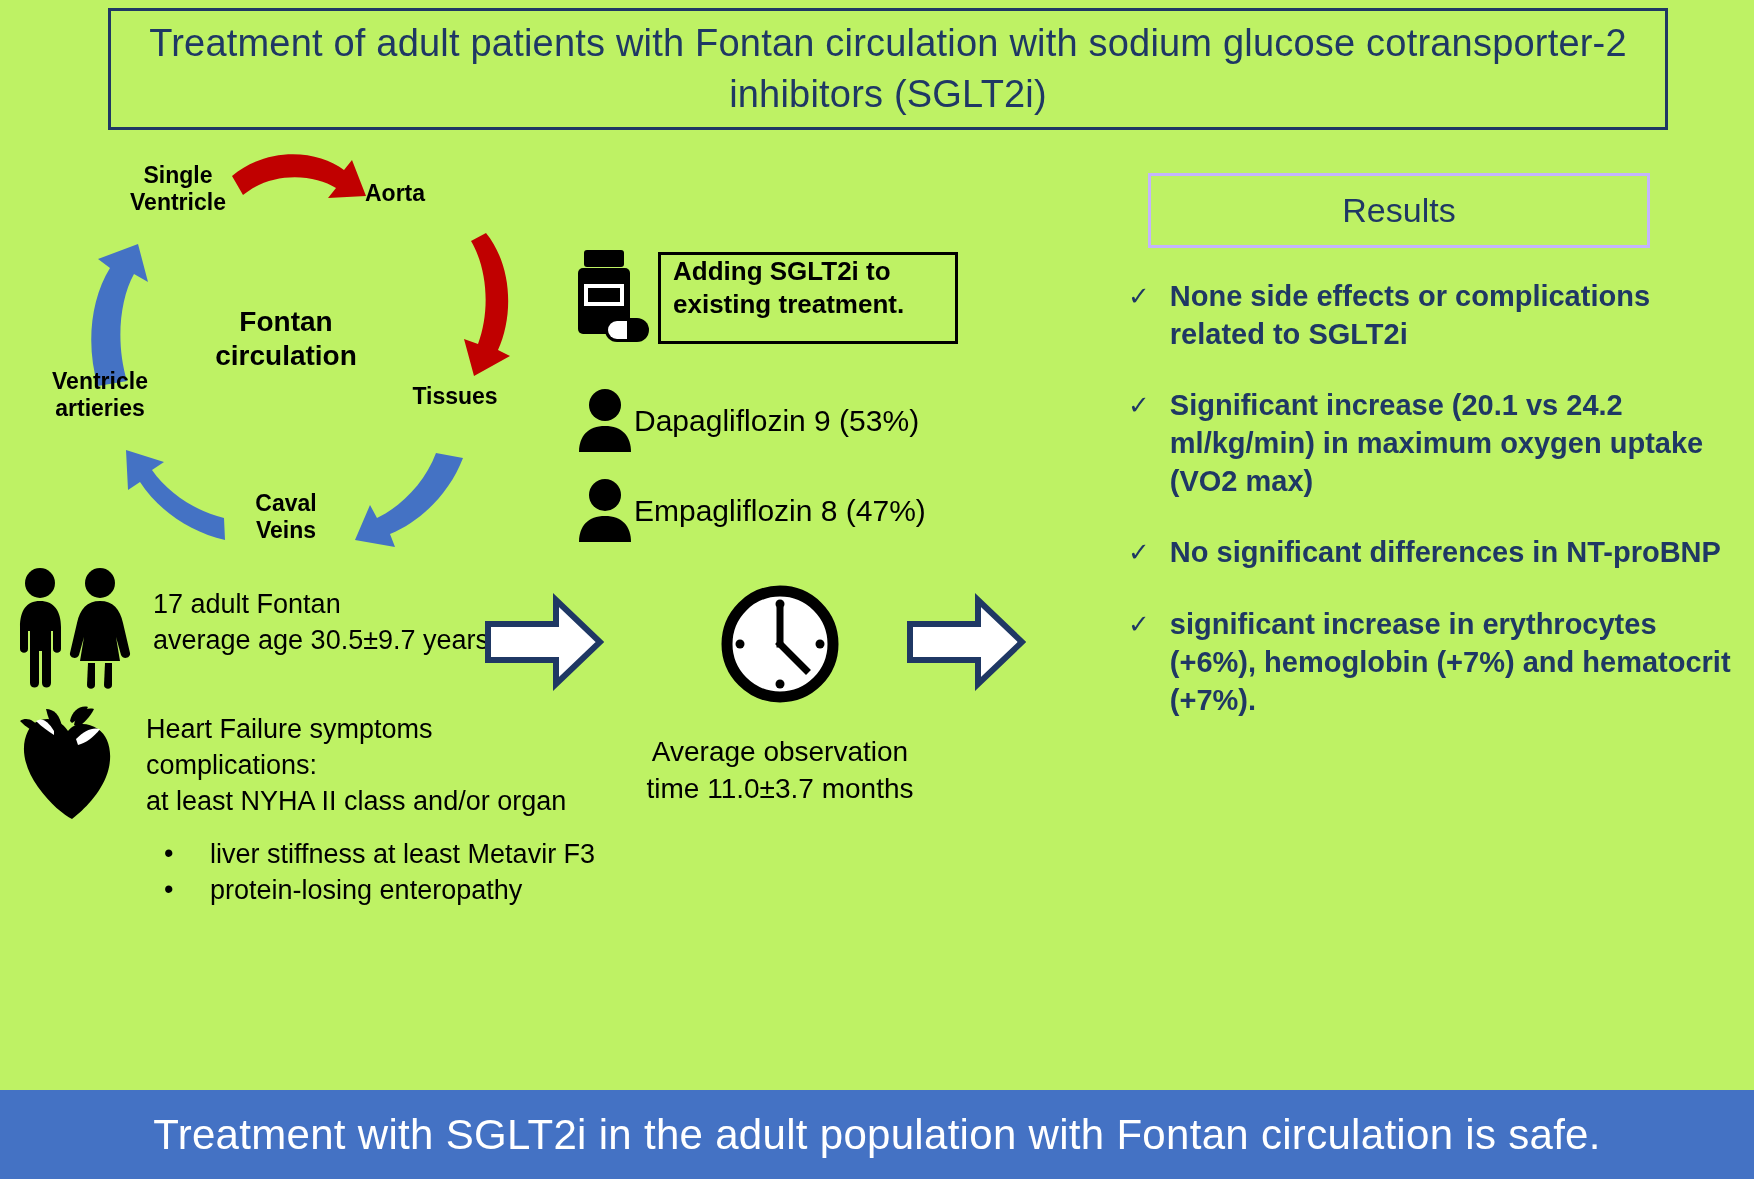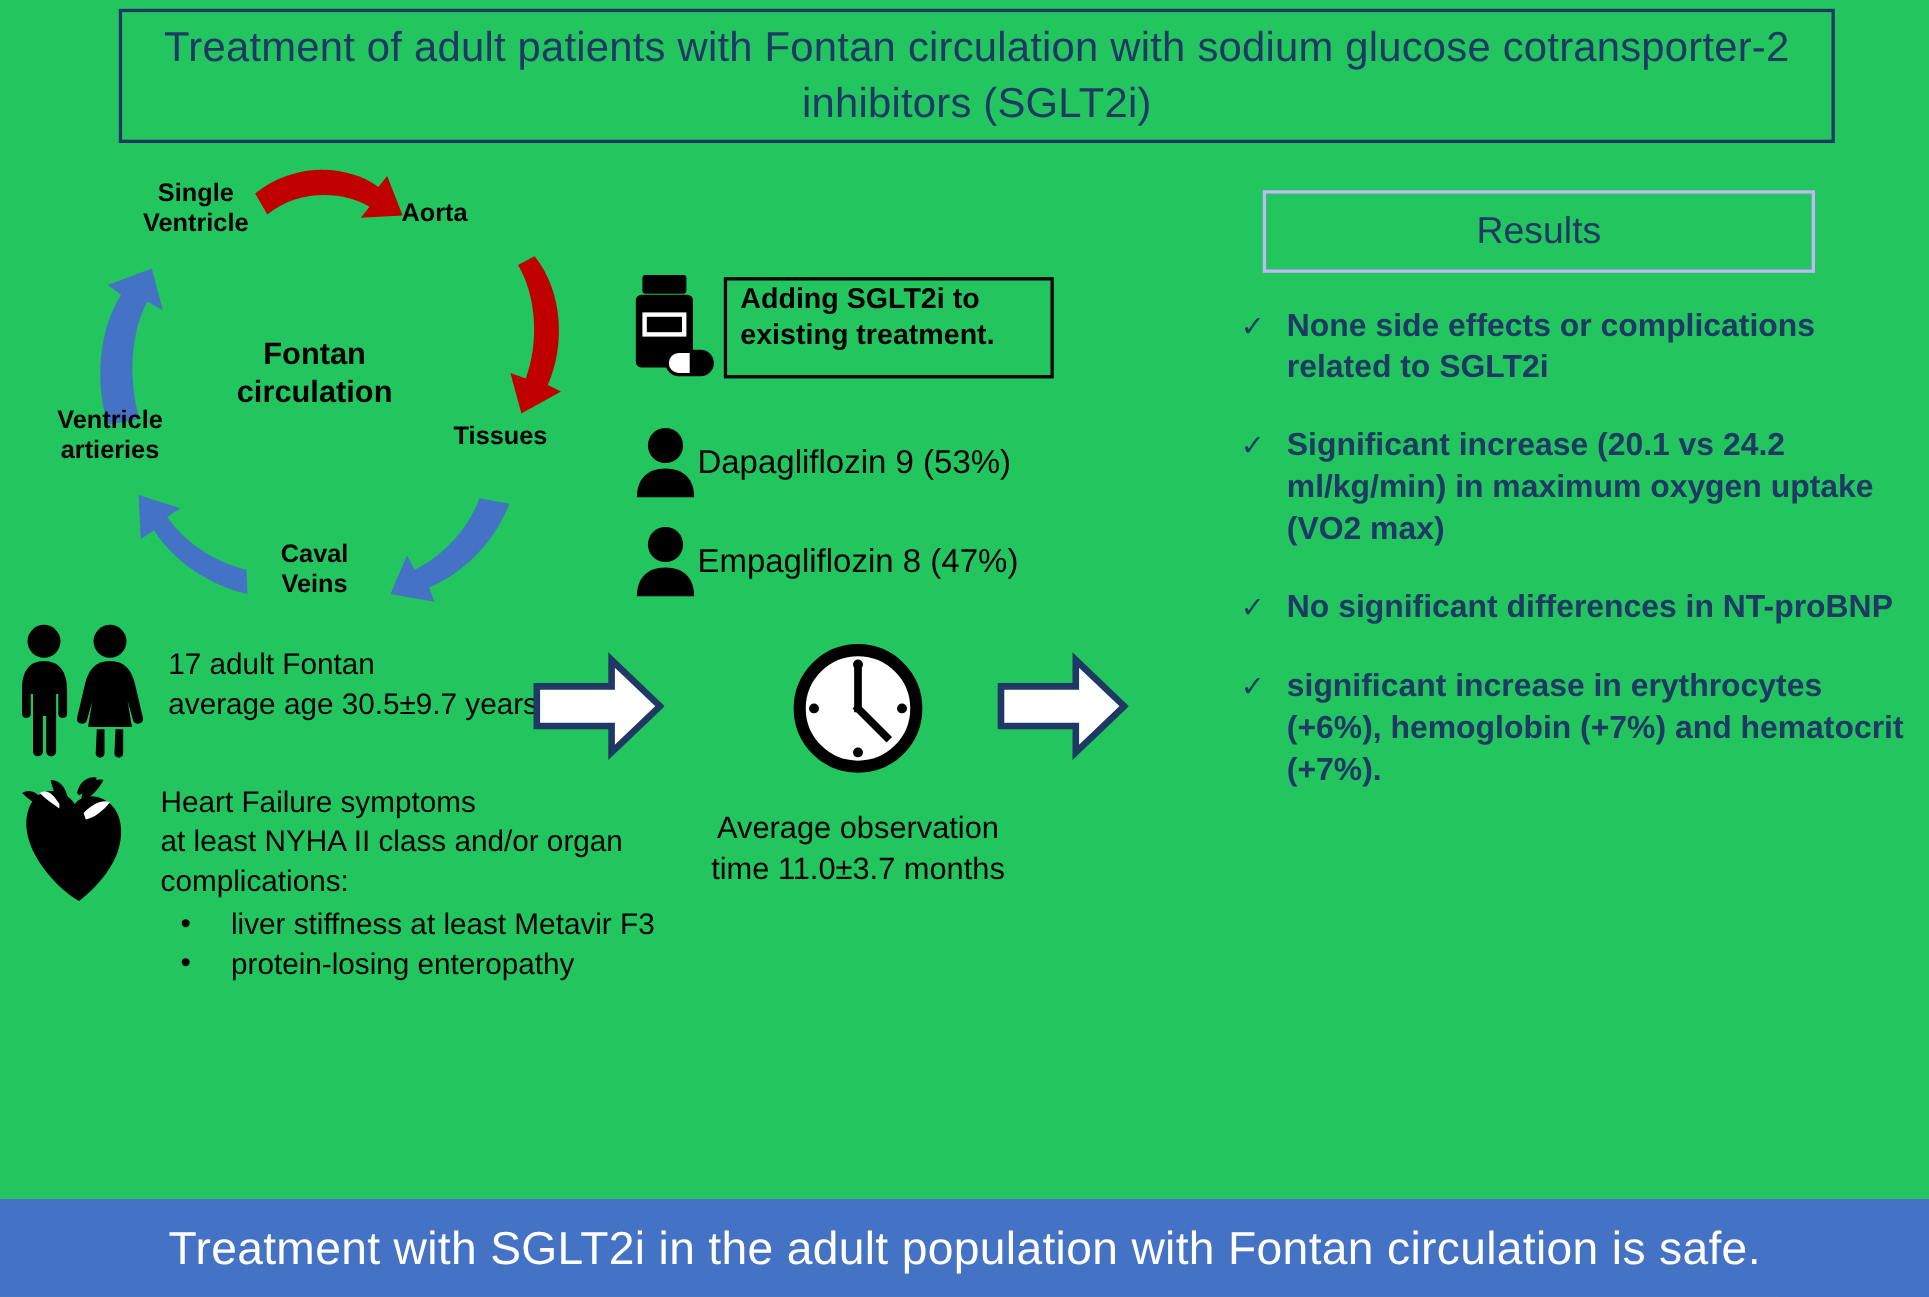--- a/index.html
+++ b/index.html
@@ -2,21 +2,21 @@
 <html><head>
 <meta charset="utf-8">
 <style>
   * { box-sizing: border-box; margin: 0; padding: 0; }
   html, body {
     width: 1754px; height: 1179px;
     background: #ffffff;
     font-family: "Liberation Sans", sans-serif;
     overflow: hidden;
   }
-  #canvas { position: relative; width: 1754px; height: 1179px; background:#22c55e; }
+  #canvas { position: relative; width: 1754px; height: 1179px; background:#bef264; }
 
   
   #title-box {
     position: absolute; left: 108px; top: 8px; width: 1560px; height: 122px;
     border: 3px solid #1F3864;
     display: flex; align-items: center; justify-content: center;
     text-align: center;
   }
   #title-text {
     color: #1F3864; font-size: 38px; line-height: 1.33; font-weight: 400;
@@ -55,21 +55,21 @@
   #drug-row-0 { left: 576px; top: 388px; }
   #drug-row-1 { left: 576px; top: 478px; }
   .drug-label { font-size: 30px; color:#000; white-space: nowrap; }
 
   
   #cohort-block { position: absolute; left: 10px; top: 565px; display:flex; align-items:flex-start; gap: 18px; }
   #cohort-text { font-size: 27px; color:#000; line-height: 1.32; padding-top: 22px; }
 
   #hf-block { position: absolute; left: 10px; top: 705px; display:flex; align-items:flex-start; gap: 18px; }
   #hf-text { font-size: 27px; color:#000; line-height: 1.34; padding-top: 6px; }
-  #hf-bullets { list-style: none; margin-top: 2px; }
+  #hf-bullets { list-style: none; margin-top: 16px; }
   #hf-bullets li { position: relative; padding-left: 64px; line-height: 1.34; }
   #hf-bullets li::before {
     content: "•"; position: absolute; left: 18px; top: -1px; font-size: 27px;
   }
 
   
   #clock-block { position:absolute; left: 600px; top: 582px; width: 360px; text-align:center; }
   #clock-caption { font-size: 28px; color:#000; line-height: 1.32; margin-top: 24px; }
 
   
@@ -206,22 +206,22 @@
                C70,108 88,92 96,72 C104,52 100,32 88,24 C76,16 64,18 58,26 Z" fill="#000"></path>
       <path d="M52,22 C50,10 44,4 36,4 C38,12 40,18 44,24 Z" fill="#000"></path>
       <path d="M64,20 C66,8 74,2 84,4 C80,12 74,18 68,22 Z" fill="#000"></path>
       <path d="M30,24 C24,14 16,12 10,16 C16,22 22,26 28,28 Z" fill="#000"></path>
       <path d="M60,16 C62,6 70,0 78,2 C74,10 68,14 62,18 Z" fill="#000"></path>
       <path d="M44,26 C38,16 32,12 26,16 C32,22 38,26 44,30 Z" fill="#fff"></path>
       <path d="M66,34 C74,26 82,22 90,24 C84,32 76,38 68,40 Z" fill="#fff"></path>
     </svg>
     <div id="hf-text">
       <div>Heart Failure symptoms</div>
+      <div>complications:</div>
       <div>at least NYHA II class and/or organ</div>
-      <div>complications:</div>
       <ul id="hf-bullets">
         <li>liver stiffness at least Metavir F3</li>
         <li> protein-losing enteropathy</li>
       </ul>
     </div>
   </div>
 
   <svg class="big-arrow" id="arrow-1" width="120" height="100" viewBox="0 0 120 100">
     <path d="M4,32 L72,32 L72,8 L116,50 L72,92 L72,68 L4,68 Z" fill="#ffffff" stroke="#1F3864" stroke-width="6" stroke-linejoin="miter"></path>
   </svg>

